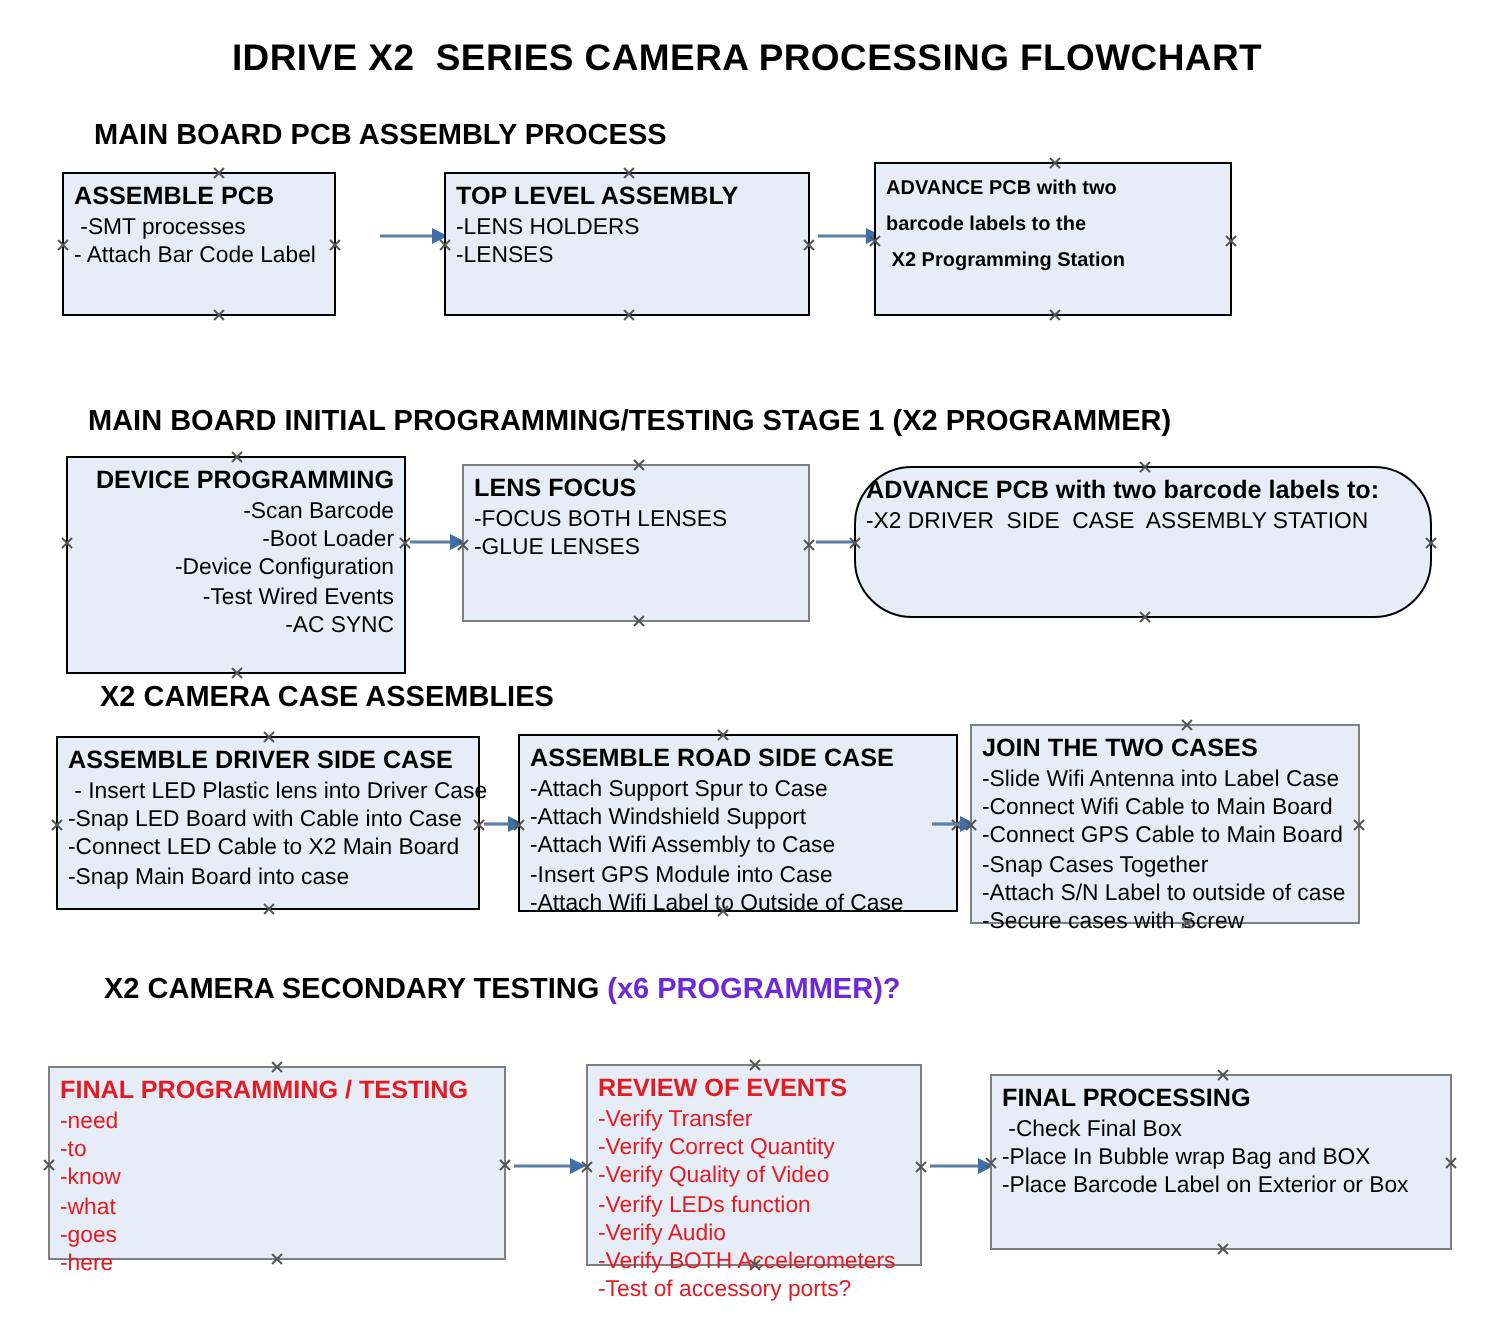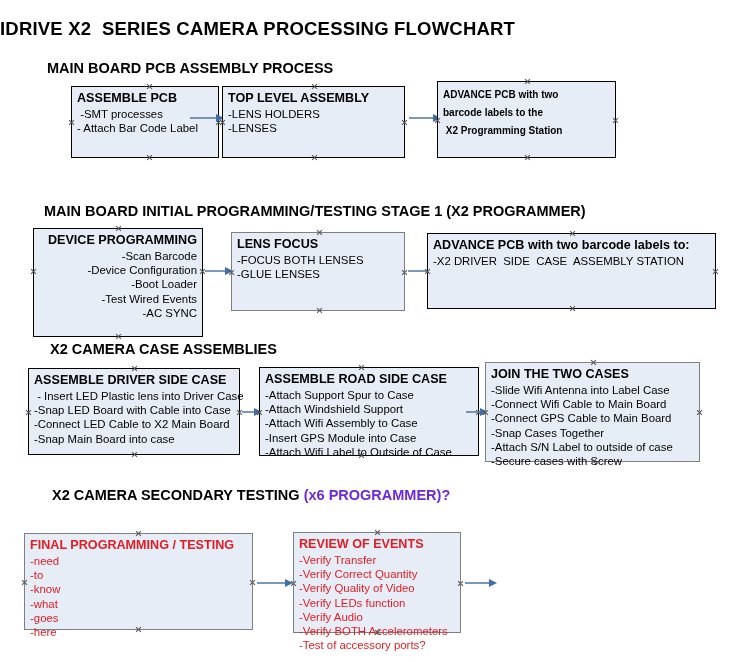--- a/index.html
+++ b/index.html
@@ -19,20 +19,21 @@
     position: absolute;
     left: 0; top: 0;
     width: 747px;
     height: 662px;
   }
   
   .doc-title {
     position: absolute;
     left: 0; top: 18px;
     width: 747px;
+    text-align: center;
     font-size: 18.5px;
     font-weight: bold;
     letter-spacing: 0.2px;
     white-space: pre;
   }
   .section-heading {
     position: absolute;
     font-size: 14.5px;
     font-weight: bold;
     white-space: pre;
@@ -102,21 +103,21 @@
 </style>
 </head>
 <body>
 
 <div class="canvas">
 
   <div class="doc-title">IDRIVE X2  SERIES CAMERA PROCESSING FLOWCHART</div>
 
   <div class="section-heading" style="left:25px; top:60px;">MAIN BOARD PCB ASSEMBLY PROCESS</div>
 
-  <div class="node border-dark" style="left:31px; top:86px; width:148px; height:72px;margin-left:40px;">
+  <div class="node border-dark" style="left:31px; top:86px; width:137px; height:72px;">
     <div class="node-title">ASSEMBLE PCB</div>
     <div class="node-line"> -SMT processes</div>
     <div class="node-line">- Attach Bar Code Label</div>
     <span class="handle" style="left:74px; top:-4px;"></span>
     <span class="handle" style="left:74px; bottom:-4px;"></span>
     <span class="handle" style="left:-4px; top:32px;"></span>
     <span class="handle" style="right:-4px; top:32px;"></span>
   </div>
 
   <div class="arrow" style="left:190px; top:113px; width:34px;">
@@ -151,22 +152,22 @@
     <span class="handle" style="left:86px; bottom:-4px;"></span>
     <span class="handle" style="left:-4px; top:35px;"></span>
     <span class="handle" style="right:-4px; top:35px;"></span>
   </div>
 
   <div class="section-heading" style="left:22px; top:203px;">MAIN BOARD INITIAL PROGRAMMING/TESTING STAGE 1 (X2 PROGRAMMER)</div>
 
   <div class="node border-dark" style="left:33px; top:228px; width:170px; height:109px;text-align:right;">
     <div class="node-title">DEVICE PROGRAMMING</div>
     <div class="node-line">-Scan Barcode</div>
+    <div class="node-line">-Boot Loader</div>
     <div class="node-line">-Device Configuration</div>
-    <div class="node-line">-Boot Loader</div>
     <div class="node-line">-Test Wired Events</div>
     <div class="node-line">-AC SYNC</div>
     <span class="handle" style="left:81px; top:-4px;"></span>
     <span class="handle" style="left:81px; bottom:-4px;"></span>
     <span class="handle" style="left:-4px; top:39px;"></span>
     <span class="handle" style="right:-4px; top:39px;"></span>
   </div>
 
   <div class="arrow" style="left:205px; top:266px; width:28px;">
     <svg width="28" height="10" viewBox="0 0 28 10">
@@ -185,21 +186,21 @@
     <span class="handle" style="right:-4px; top:36px;"></span>
   </div>
 
   <div class="arrow" style="left:408px; top:266px; width:30px;">
     <svg width="30" height="10" viewBox="0 0 30 10">
       <line x1="0" y1="5" x2="22" y2="5" stroke="#5b7fa6" stroke-width="1.6"></line>
       <polygon points="22,1 30,5 22,9" fill="#3f6ea8"></polygon>
     </svg>
   </div>
 
-  <div class="node border-dark" style="left:427px; top:233px; width:289px; height:76px;">
+  <div class="node border-dark" style="left:427px; top:233px; width:289px; height:76px;border-radius:29px;">
     <div class="node-title">ADVANCE PCB with two barcode labels to:</div>
     <div class="node-line">-X2 DRIVER  SIDE  CASE  ASSEMBLY STATION</div>
     <span class="handle" style="left:141px; top:-4px;"></span>
     <span class="handle" style="left:141px; bottom:-4px;"></span>
     <span class="handle" style="left:-4px; top:34px;"></span>
     <span class="handle" style="right:-4px; top:34px;"></span>
   </div>
 
   <div class="section-heading" style="left:28px; top:341px;">X2 CAMERA CASE ASSEMBLIES</div>
 
@@ -235,21 +236,21 @@
     <span class="handle" style="right:-4px; top:41px;"></span>
   </div>
 
   <div class="arrow" style="left:466px; top:407px; width:22px;">
     <svg width="22" height="10" viewBox="0 0 22 10">
       <line x1="0" y1="5" x2="14" y2="5" stroke="#5b7fa6" stroke-width="1.6"></line>
       <polygon points="14,1 22,5 14,9" fill="#3f6ea8"></polygon>
     </svg>
   </div>
 
-  <div class="node border-gray" style="left:485px; top:362px; width:215px; height:100px;">
+  <div class="node border-gray" style="left:485px; top:362px; width:195px; height:100px;">
     <div class="node-title">JOIN THE TWO CASES</div>
     <div class="node-line">-Slide Wifi Antenna into Label Case</div>
     <div class="node-line">-Connect Wifi Cable to Main Board</div>
     <div class="node-line">-Connect GPS Cable to Main Board</div>
     <div class="node-line">-Snap Cases Together</div>
     <div class="node-line">-Attach S/N Label to outside of case</div>
     <div class="node-line">-Secure cases with Screw</div>
     <span class="handle" style="left:104px; top:-4px;"></span>
     <span class="handle" style="left:104px; bottom:-4px;"></span>
     <span class="handle" style="left:-4px; top:46px;"></span>
@@ -294,14 +295,24 @@
     <span class="handle" style="right:-4px; top:47px;"></span>
   </div>
 
   <div class="arrow" style="left:465px; top:578px; width:32px;">
     <svg width="32" height="10" viewBox="0 0 32 10">
       <line x1="0" y1="5" x2="24" y2="5" stroke="#5b7fa6" stroke-width="1.6"></line>
       <polygon points="24,1 32,5 24,9" fill="#3f6ea8"></polygon>
     </svg>
   </div>
 
+  <div class="node border-gray" style="left:495px; top:537px; width:231px; height:88px;">
+    <div class="node-title">FINAL PROCESSING</div>
+    <div class="node-line"> -Check Final Box</div>
+    <div class="node-line">-Place In Bubble wrap Bag and BOX</div>
+    <div class="node-line">-Place Barcode Label on Exterior or Box</div>
+    <span class="handle" style="left:112px; top:-4px;"></span>
+    <span class="handle" style="left:112px; bottom:-4px;"></span>
+    <span class="handle" style="left:-4px; top:40px;"></span>
+    <span class="handle" style="right:-4px; top:40px;"></span>
+  </div>
 
 </div>
 
 </body></html>

